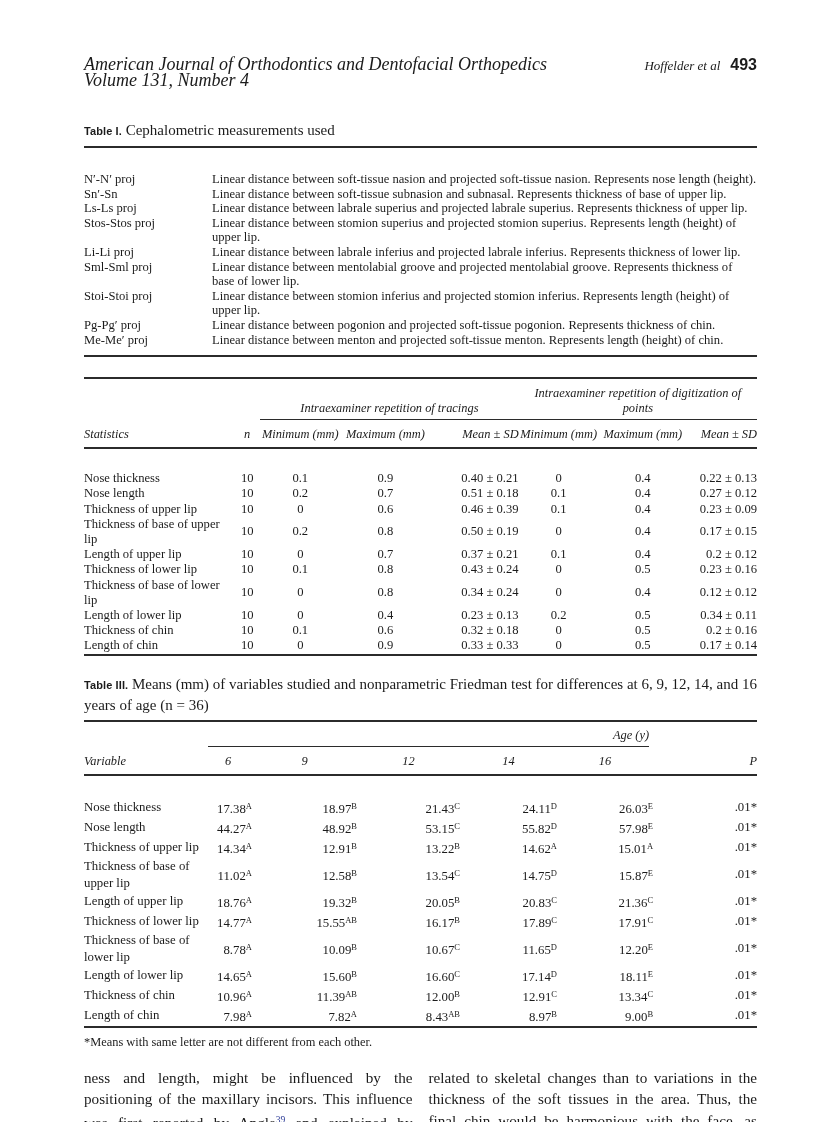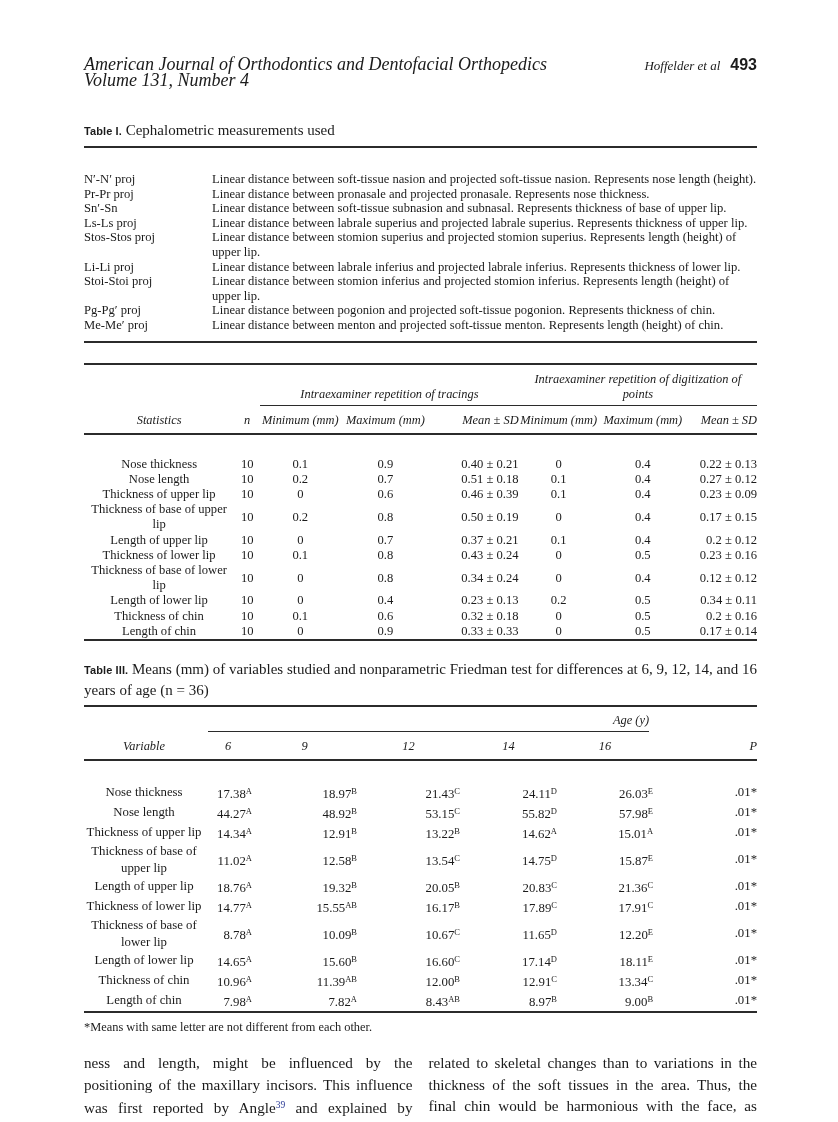--- a/index.html
+++ b/index.html
@@ -33,21 +33,21 @@
 
   
   .t2, .t3 { border-top:2.5px solid #2b2b2b; border-bottom:2.5px solid #2b2b2b; }
   .t2 th, .t3 th { font-weight:normal; font-style:italic; font-size:12.4px; vertical-align:bottom; padding:0; }
   .t2 td { font-size:12.6px; line-height:15.2px; padding:0; }
   .t3 td { font-size:12.8px; line-height:17px; padding:0; }
   .grp-line { border-bottom:1.4px solid #2b2b2b; padding:7px 0 3px; text-align:center; }
   .t2 tr.cols th, .t3 tr.cols th { border-bottom:2px solid #2b2b2b; padding:7px 0 5px; }
   .t2 tbody tr:first-of-type td, .t3 tbody tr:first-of-type td { padding-top:22px; }
   .t2 tbody tr:last-of-type td, .t3 tbody tr:last-of-type td { }
-  .al { text-align:center;margin-top:40px; } .ac { text-align:center; } .ar { text-align:right; }
+  .al { text-align:left;margin-top:40px; } .ac { text-align:center; } .ar { text-align:right; }
   .t3 td sup, .t3 th sup { font-size:8.5px; vertical-align:4px; }
   .age-line { border-bottom:1.4px solid #2b2b2b; padding:6px 0 3px; text-align:right; margin:0 4px; }
   .sec2 { margin-top:20px; } .sec3 { margin-top:18px; }
   .footnote { font-size:12.4px; line-height:15px; margin-top:7px; }
 
   
   .bodytext { display:flex; gap:16px; margin-top:17px; }
   .bt-col { width:328.5px; font-size:15.2px; line-height:21.6px; text-align:justify; }
   sup.ref { color:#2b3a96; font-size:9.5px; vertical-align:5px; }
 </style>
@@ -71,24 +71,20 @@
           <col style="width:128px">
           <col>
         </colgroup>
       <tbody>
 
           <tr>
             <td class="abbr">N′-N′ proj</td>
             <td class="def">Linear distance between soft-tissue nasion and projected soft-tissue nasion. Represents nose length (height).</td>
           </tr>
 
-          <tr>
-            <td class="abbr">Pr-Pr proj</td>
-            <td class="def">Linear distance between pronasale and projected pronasale. Represents nose thickness.</td>
-          </tr>
 
           <tr>
             <td class="abbr">Sn′-Sn</td>
             <td class="def">Linear distance between soft-tissue subnasion and subnasal. Represents thickness of base of upper lip.</td>
           </tr>
 
           <tr>
             <td class="abbr">Ls-Ls proj</td>
             <td class="def">Linear distance between labrale superius and projected labrale superius. Represents thickness of upper lip.</td>
           </tr>
@@ -96,20 +92,24 @@
           <tr>
             <td class="abbr">Stos-Stos proj</td>
             <td class="def">Linear distance between stomion superius and projected stomion superius. Represents length (height) of upper lip.</td>
           </tr>
 
           <tr>
             <td class="abbr">Li-Li proj</td>
             <td class="def">Linear distance between labrale inferius and projected labrale inferius. Represents thickness of lower lip.</td>
           </tr>
 
+          <tr>
+            <td class="abbr">Sml-Sml proj</td>
+            <td class="def">Linear distance between mentolabial groove and projected mentolabial groove. Represents thickness of base of lower lip.</td>
+          </tr>
 
           <tr>
             <td class="abbr">Stoi-Stoi proj</td>
             <td class="def">Linear distance between stomion inferius and projected stomion inferius. Represents length (height) of upper lip.</td>
           </tr>
 
           <tr>
             <td class="abbr">Pg-Pg′ proj</td>
             <td class="def">Linear distance between pogonion and projected soft-tissue pogonion. Represents thickness of chin.</td>
           </tr>

